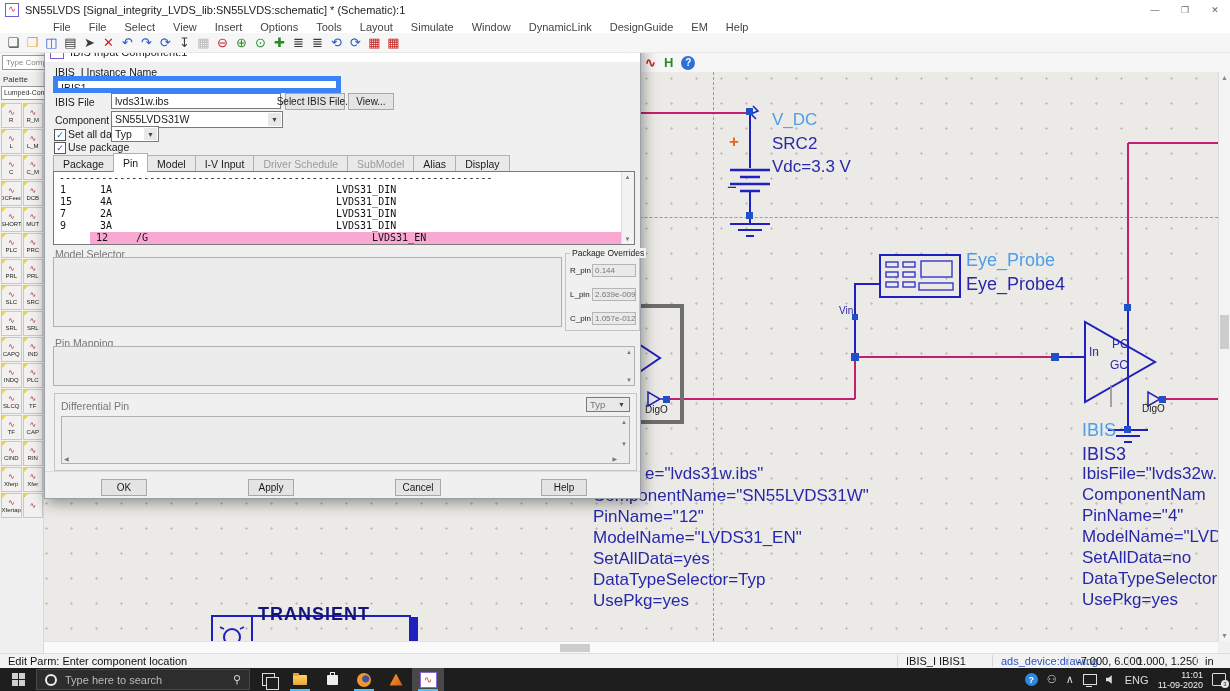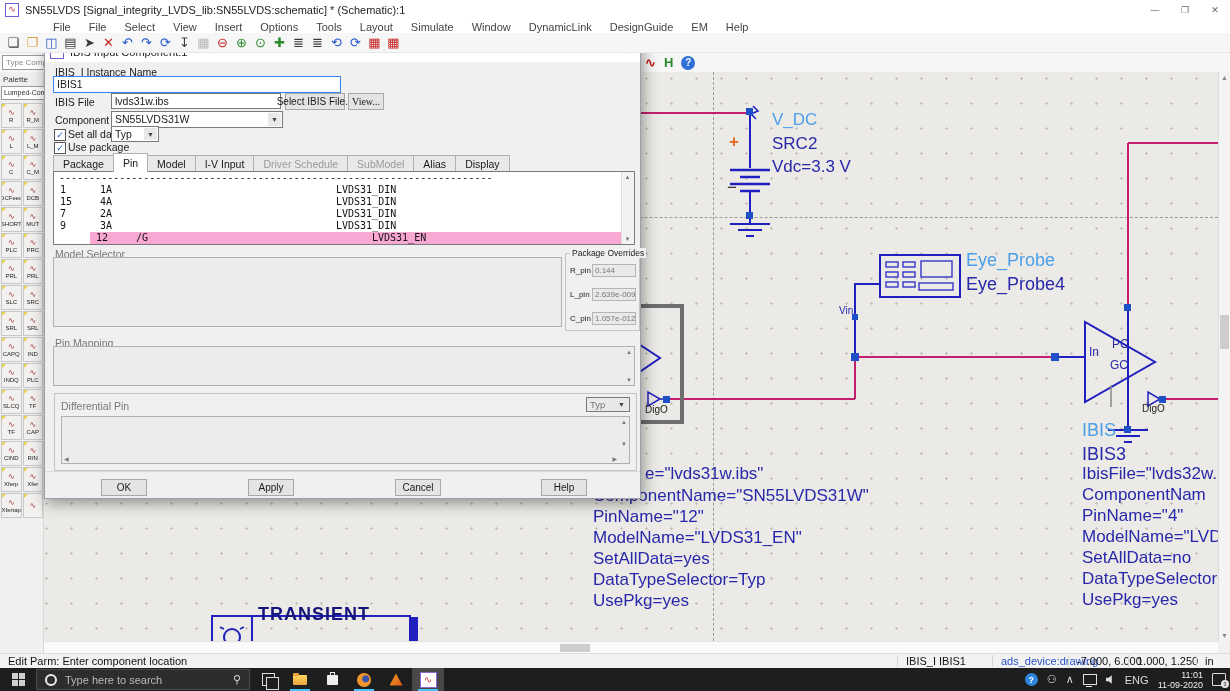--- a/index.html
+++ b/index.html
@@ -82,21 +82,21 @@
   .hthumb{position:absolute;left:516px;top:2px;width:30px;height:8px;background:#cdcdcd;}
 
   
   .dialog{left:44px;top:40px;width:597px;height:459px;background:#f0f0f0;z-index:30;
           border:1px solid #9aa0a8;box-shadow:2px 4px 14px rgba(0,0,0,.4);box-sizing:border-box;font-size:11px;color:#1a1a1a;}
   .dlg-title{position:absolute;left:0;top:0;width:100%;height:21px;background:#fff;display:flex;align-items:center;}
   .dlg-icon{width:12px;height:12px;margin:0 6px 0 5px;border:1px solid #7a5ad4;color:#d03030;font-size:8px;line-height:10px;text-align:center;background:#fff;}
   .dlg-close{position:absolute;right:8px;top:3px;font-size:11px;color:#333;}
   .dlg-label{position:absolute;font-size:10.5px;color:#1a1a1a;white-space:nowrap;}
   .dlg-input{position:absolute;background:#fff;border:1px solid #7a7a7a;font-size:10.5px;line-height:15px;padding-left:3px;box-sizing:border-box;white-space:nowrap;overflow:hidden;}
-  .focused{border:1px solid #3b82f6;}
+  .focused{border:5px solid #3b82f6;}
   .dlg-btn{position:absolute;height:17px;background:#e4e4e4;border:1px solid #a8a8a8;font-size:10px;color:#1a1a1a;
            display:flex;align-items:center;justify-content:center;box-sizing:border-box;white-space:nowrap;}
   .combo{position:absolute;background:#fff;border:1px solid #7a7a7a;font-size:10.5px;line-height:15px;padding-left:3px;box-sizing:border-box;}
   .combo .arr{position:absolute;right:1px;top:1px;bottom:1px;width:13px;background:#e8e8e8;color:#444;font-size:7px;
               display:flex;align-items:center;justify-content:center;}
   .chk{position:absolute;width:10px;height:10px;border:1px solid #555;background:#fff;font-size:9px;line-height:10px;text-align:center;color:#1558c0;}
   .tabs{position:absolute;left:8px;top:114px;display:flex;}
   .tab{height:16px;padding:0 9px;border:1px solid #b0b0b0;border-bottom:none;background:#e9e9e9;font-size:10.5px;
        display:flex;align-items:center;margin-right:-1px;color:#1a1a1a;}
   .tab.active{background:#fff;height:18px;margin-top:-2px;position:relative;z-index:2;}
@@ -543,21 +543,21 @@
       <span style="font-size:11px;">IBIS Input Component:1</span>
       <span class="dlg-close">✕</span>
     </div>
 
     <div class="dlg-label" style="left:10px;top:25px;">IBIS_I Instance Name</div>
     <div class="dlg-input focused" style="left:8px;top:35px;width:288px;height:17px;">IBIS1</div>
 
     <div class="dlg-label" style="left:10px;top:55px;">IBIS File</div>
     <div class="dlg-input" style="left:66px;top:52px;width:170px;height:16px;">lvds31w.ibs</div>
     <div class="dlg-btn" style="left:240px;top:52px;width:60px;">Select IBIS File...</div>
-    <div class="dlg-btn" style="left:303px;top:52px;width:36px;font-family:Liberation Serif, serif;">View...</div>
+    <div class="dlg-btn" style="left:303px;top:52px;width:46px;">View...</div>
 
     <div class="dlg-label" style="left:10px;top:73px;">Component</div>
     <div class="combo" style="left:66px;top:70px;width:172px;height:17px;">
       <span>SN55LVDS31W</span><span class="arr">▼</span>
     </div>
 
     <div class="chk" style="left:9px;top:88px;">✓</div>
     <div class="dlg-label" style="left:23px;top:87px;">Set all data</div>
     <div class="combo" style="left:66px;top:85px;width:48px;height:16px;">
       <span>Typ</span><span class="arr">▼</span>

